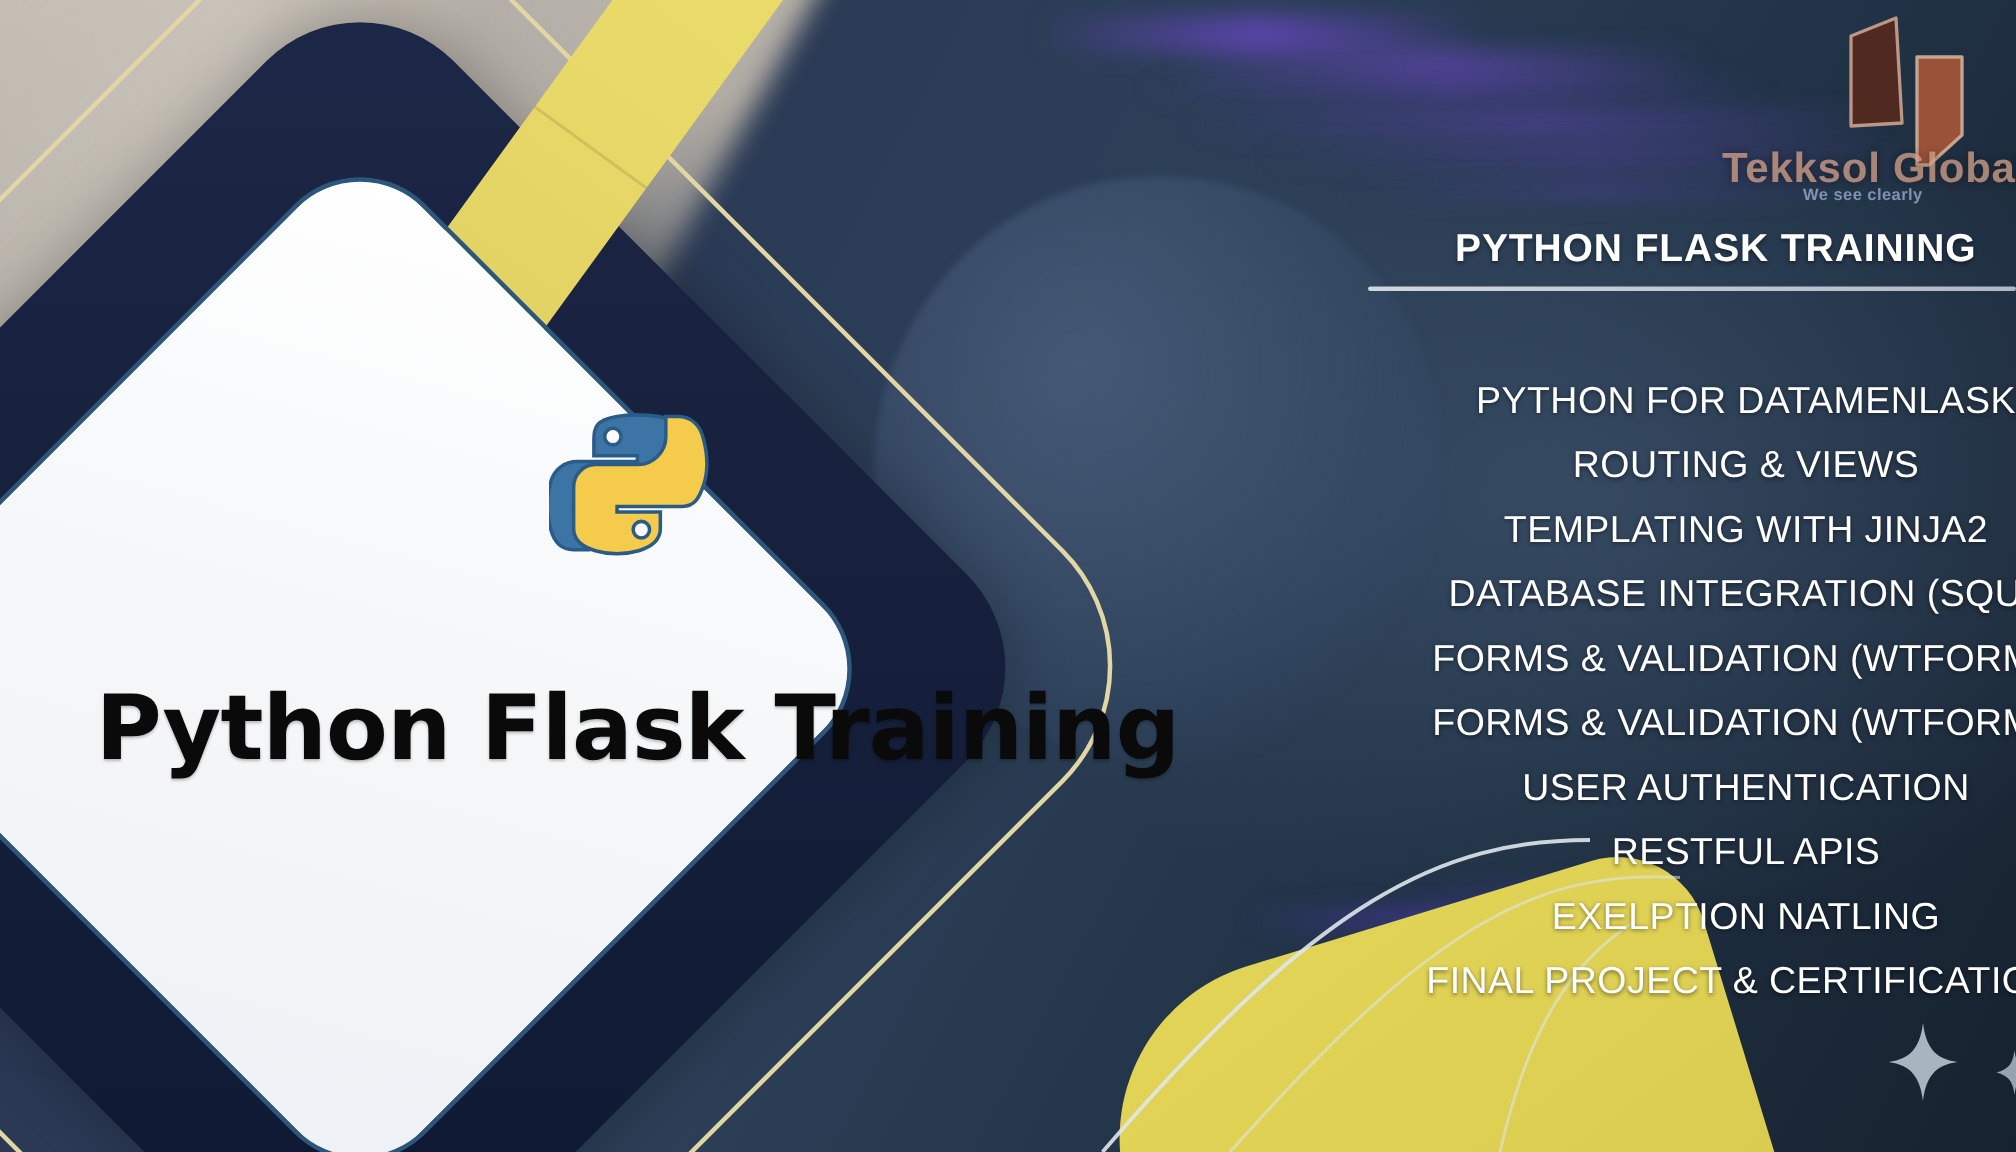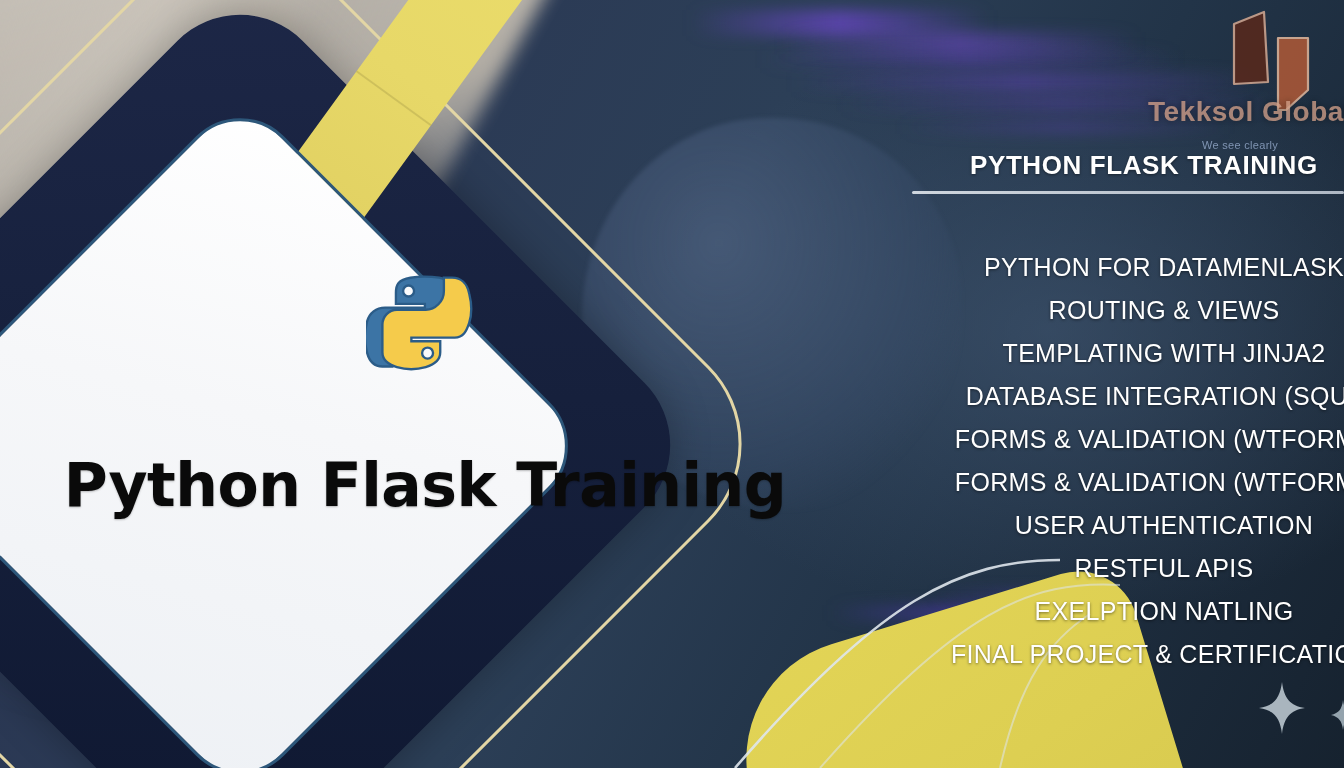--- a/index.html
+++ b/index.html
@@ -181,22 +181,22 @@
     position:absolute; left:1148px; top:96px;
     font-size:28px; font-weight:bold;
     color:#cf9d86;
     letter-spacing:.5px;
     white-space:nowrap;
     opacity:.78;
     text-shadow:0 0 6px rgba(0,0,0,.5);
     filter:blur(.4px);
   }
   #brand-tagline{
-    position:absolute; left:1202px; top:139px;
-    font-size:11px; font-weight:normal;
+    position:absolute; left:1202px; top:124px;
+    font-size:11px; font-weight:bold;
     color:#8fa4c4;
     letter-spacing:.3px;
     white-space:nowrap;
     opacity:.85;
     filter:blur(.4px);
   }
 
   
   .sparkle{ position:absolute; }
 </style>

